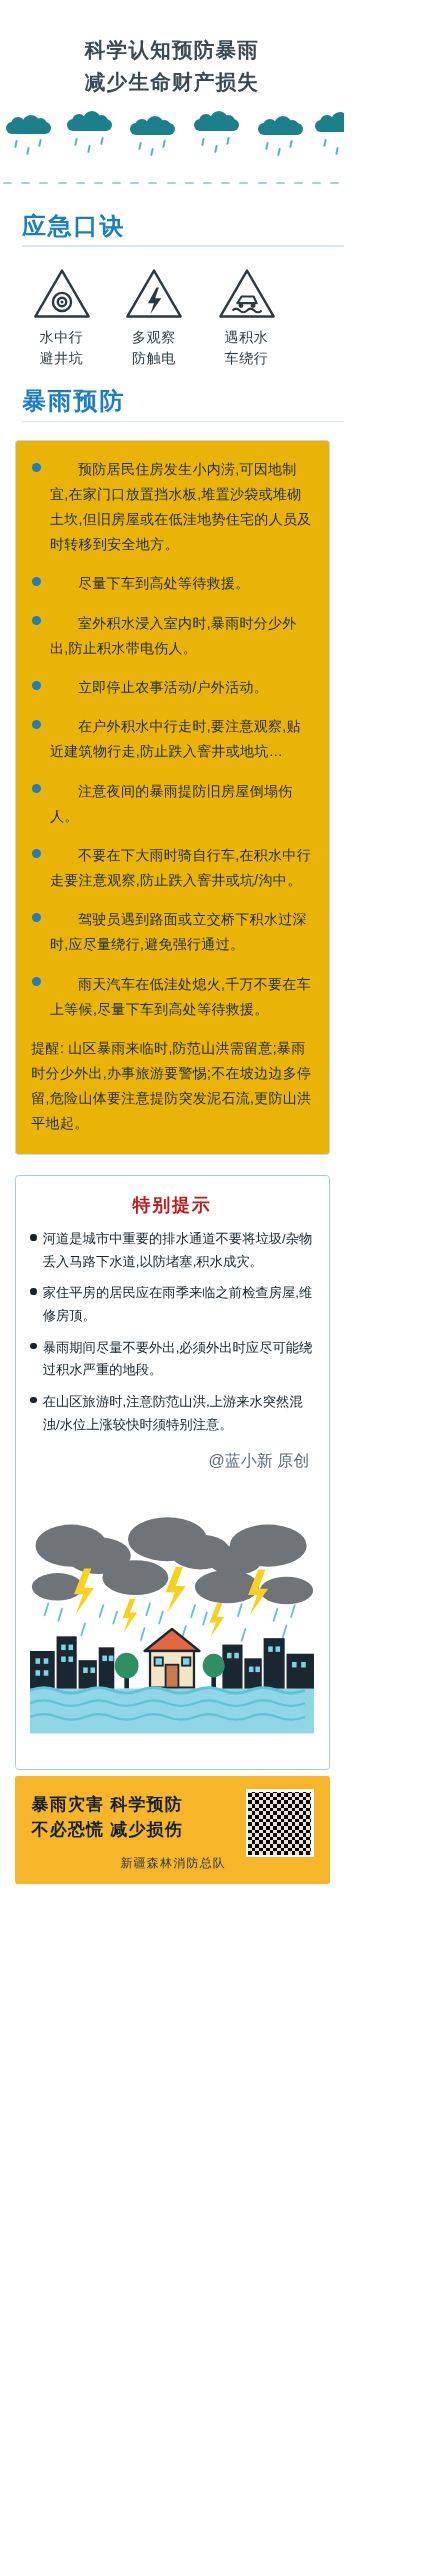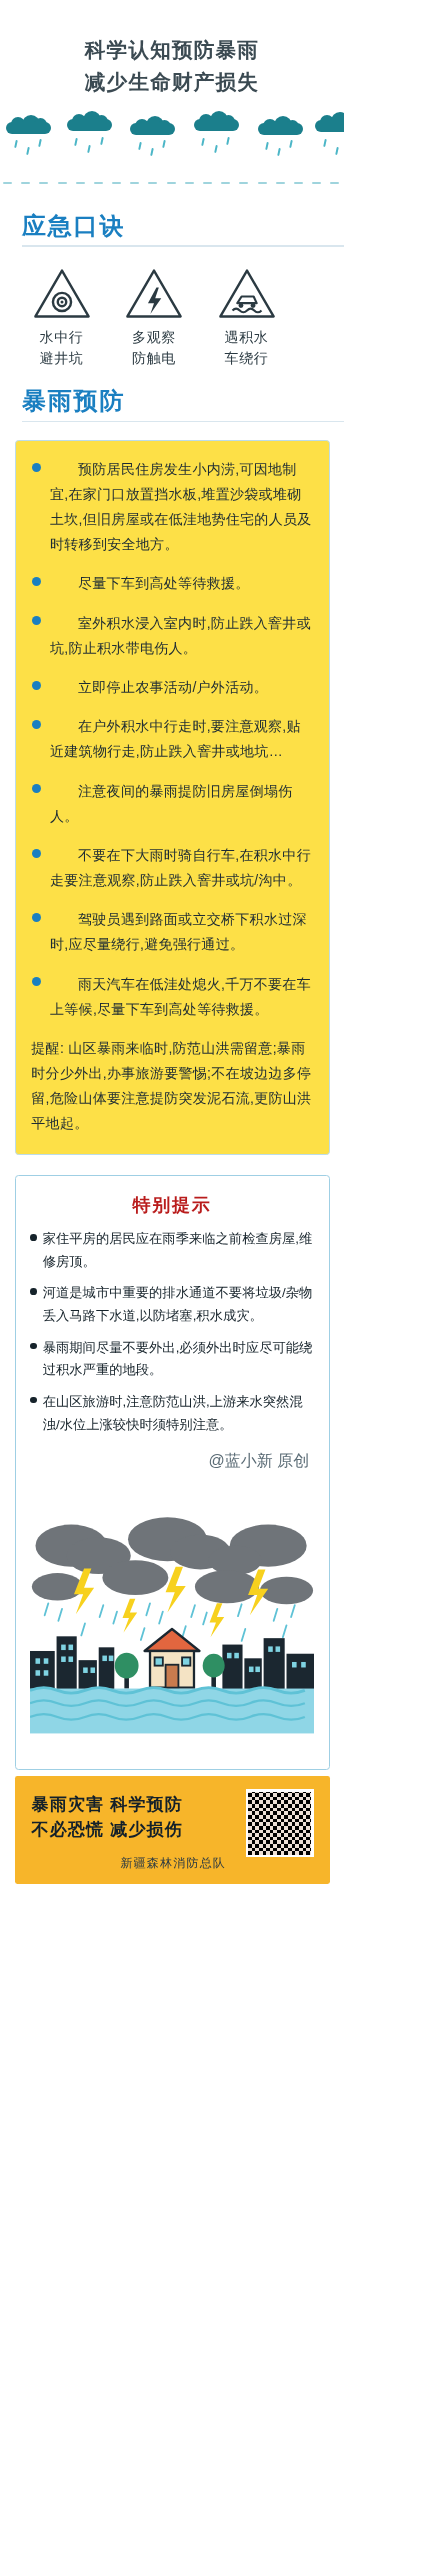--- a/index.html
+++ b/index.html
@@ -109,21 +109,21 @@
   .icon-caption{
     margin-top:8.5px;
     font-size:14px;
     line-height:1.5;
     color:#2b3a42;
     letter-spacing:0.6px;
   }
   
   .card-blue{
     margin:18px 14.5px 0 14.5px;
-    background:#fde047;
+    background:#eab308;
     border:1.2px solid #bcdcea;
     border-radius:3.6px;
     padding:15.8px 15.8px 18px 15.8px;
   }
   .bullet-item{
     display:flex;
     align-items:flex-start;
     margin-bottom:14.5px;
   }
   .bdot{
@@ -386,21 +386,21 @@
       <div class="bullet-item">
         <div class="bdot"></div>
         <div class="btext">预防居民住房发生小内涝,可因地制宜,在家门口放置挡水板,堆置沙袋或堆砌土坎,但旧房屋或在低洼地势住宅的人员及时转移到安全地方。</div>
       </div>
       <div class="bullet-item">
         <div class="bdot"></div>
         <div class="btext">尽量下车到高处等待救援。</div>
       </div>
       <div class="bullet-item">
         <div class="bdot"></div>
-        <div class="btext">室外积水浸入室内时,防止跌入窨井或坑,防止积水带电伤人。</div>
+        <div class="btext">室外积水浸入室内时,暴雨时分少外出,防止积水带电伤人。</div>
       </div>
       <div class="bullet-item">
         <div class="bdot"></div>
         <div class="btext">立即停止农事活动/户外活动。</div>
       </div>
       <div class="bullet-item">
         <div class="bdot"></div>
         <div class="btext">在户外积水中行走时,要注意观察,贴近建筑物行走,防止跌入窨井或地坑…</div>
       </div>
       <div class="bullet-item">
@@ -420,27 +420,27 @@
         <div class="btext">雨天汽车在低洼处熄火,千万不要在车上等候,尽量下车到高处等待救援。</div>
       </div>
 
       <div class="tip-note">提醒: 山区暴雨来临时,防范山洪需留意;暴雨时分少外出,办事旅游要警惕;不在坡边边多停留,危险山体要注意提防突发泥石流,更防山洪平地起。</div>
     </div>
   </div>
 
   <div class="card-white">
     <h3>特别提示</h3>
 
+    <div class="sp-item">
+      <div class="sp-dot"></div>
+      <div class="sp-text">河道是城市中重要的排水通道不要将垃圾/杂物丢入马路下水道,以防堵塞,积水成灾。</div>
+    </div>
     <div class="sp-item">
       <div class="sp-dot"></div>
       <div class="sp-text">家住平房的居民应在雨季来临之前检查房屋,维修房顶。</div>
-    </div>
-    <div class="sp-item">
-      <div class="sp-dot"></div>
-      <div class="sp-text">河道是城市中重要的排水通道不要将垃圾/杂物丢入马路下水道,以防堵塞,积水成灾。</div>
     </div>
     <div class="sp-item">
       <div class="sp-dot"></div>
       <div class="sp-text">暴雨期间尽量不要外出,必须外出时应尽可能绕过积水严重的地段。</div>
     </div>
     <div class="sp-item">
       <div class="sp-dot"></div>
       <div class="sp-text">在山区旅游时,注意防范山洪,上游来水突然混浊/水位上涨较快时须特别注意。</div>
     </div>
 

